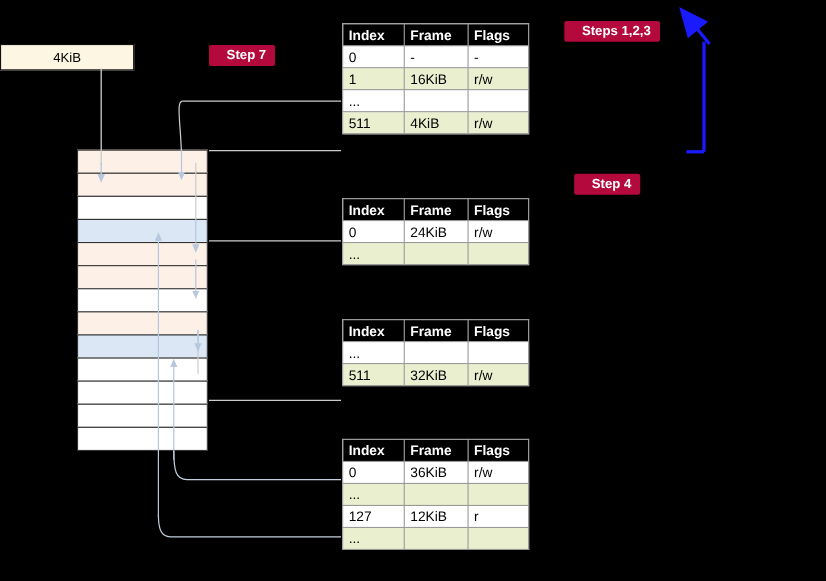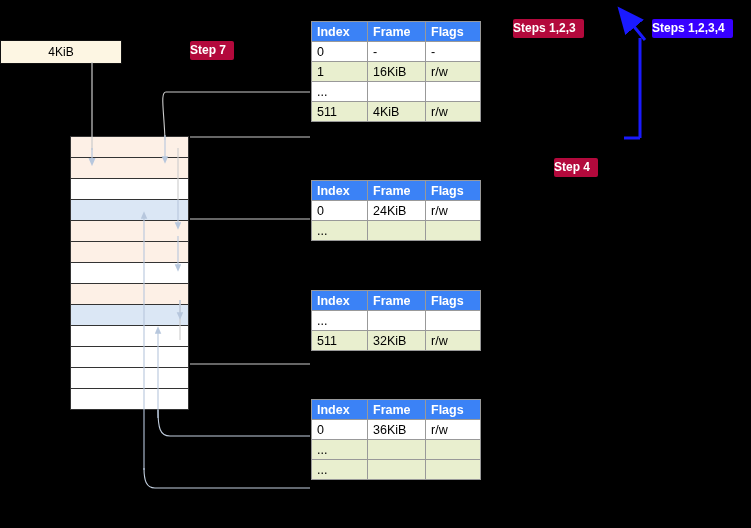--- a/index.html
+++ b/index.html
@@ -39,21 +39,21 @@
     align-items: center;
     justify-content: center;
   }
 
   
   .step-label {
     position: absolute;
     color: #ffffff;
     font-size: 12px;
     font-weight: bold;
-    padding: 3px 8px 4px 0;
+    padding: 3px 8px 4px 16px;
     border-radius: 2px;
     white-space: nowrap;
     line-height: 1.0;
   }
   .memrow {
     position: absolute;
     left: 0;
     width: 119px;
     height: 22px;
     box-sizing: border-box;
@@ -71,21 +71,21 @@
   .ptable th, .ptable td {
     border: 1px solid #999999;
     height: 20px;
     padding: 2px 5px;
     text-align: left;
     font-weight: normal;
     white-space: nowrap;
     box-sizing: border-box;
   }
   .ptable th {
-    background: #3b82f6;
+    background: #000000;
     color: #ffffff;
     font-weight: bold;
     font-size: 12.5px;
   }
   .ptable tr.even td { background: #ffffff; }
   .ptable tr.odd  td { background: #e9efcf; }
   .col-index { width: 56px; }
   .col-frame { width: 58px; margin-left: 24px; }
   .col-flags { width: 55px; }
 </style>
@@ -165,24 +165,21 @@
       <path d="M645,40 L627,18" stroke="#1a1aff" stroke-width="3" fill="none" marker-end="url(#arrow-blue)"></path>
     </g>
   </svg>
 
   <div class="step-label" style="left:190px; top:41px; background:#b3093c;">
     <span>Step 7</span>
   </div>
   <div class="step-label" style="left:513px; top:19px; background:#b3093c;">
     <span>Steps 1,2,3</span>
   </div>
-  <div class="step-label" style="left:652px; top:19px; background:#3700ff;">
-    <span>Steps 1,2,3,4</span>
-  </div>
-  <div class="step-label" style="left:522px; top:158px; background:#b3093c;margin-left:32px;">
+  <div class="step-label" style="left:522px; top:158px; background:#b3093c;">
     <span>Step 4</span>
   </div>
 
   <table class="ptable" style="left:311px; top:21px;">
     <thead>
       <tr>
         <th class="col-index">Index</th>
         <th class="col-frame">Frame</th>
         <th class="col-flags">Flags</th>
       </tr>
@@ -267,20 +264,25 @@
       <tr class="even">
         <td>0</td>
         <td>36KiB</td>
         <td>r/w</td>
       </tr>
       <tr class="odd">
         <td>...</td>
         <td></td>
         <td></td>
       </tr>
+      <tr class="even">
+        <td>127</td>
+        <td>12KiB</td>
+        <td>r</td>
+      </tr>
       <tr class="odd">
         <td>...</td>
         <td></td>
         <td></td>
       </tr>
     </tbody>
   </table>
 
 </div>
 

